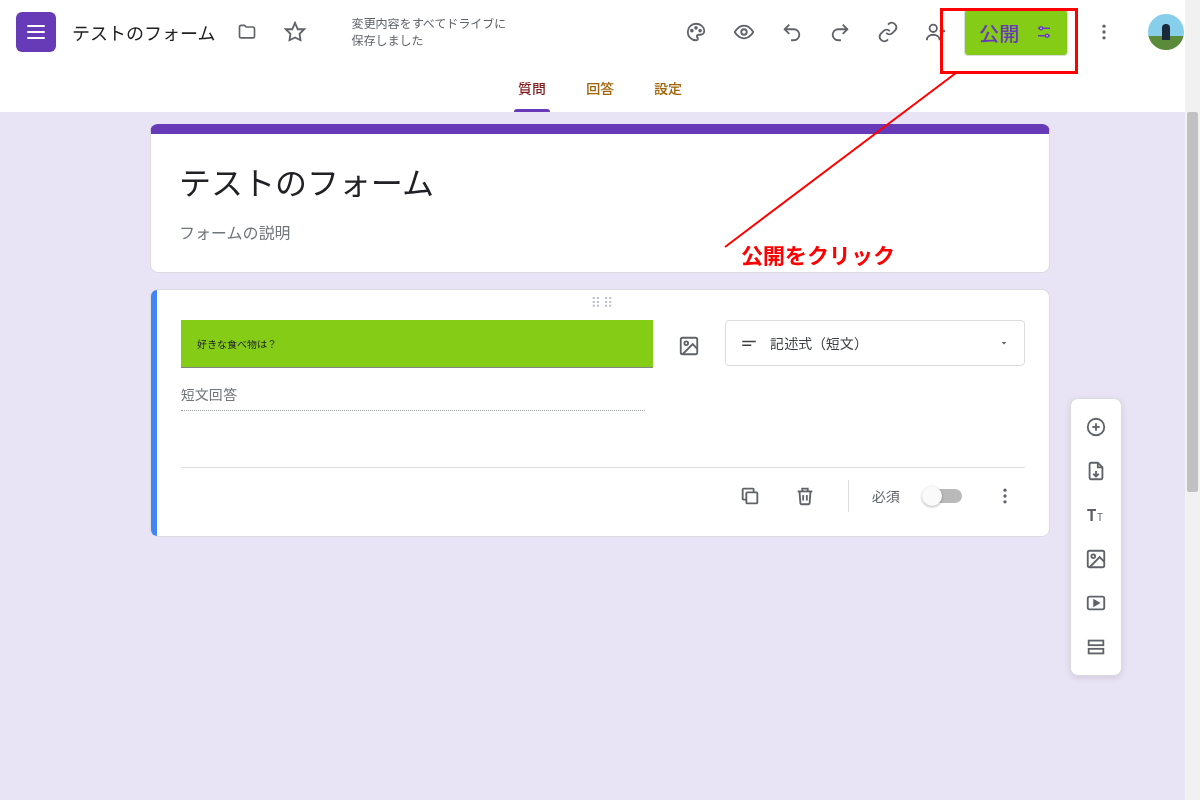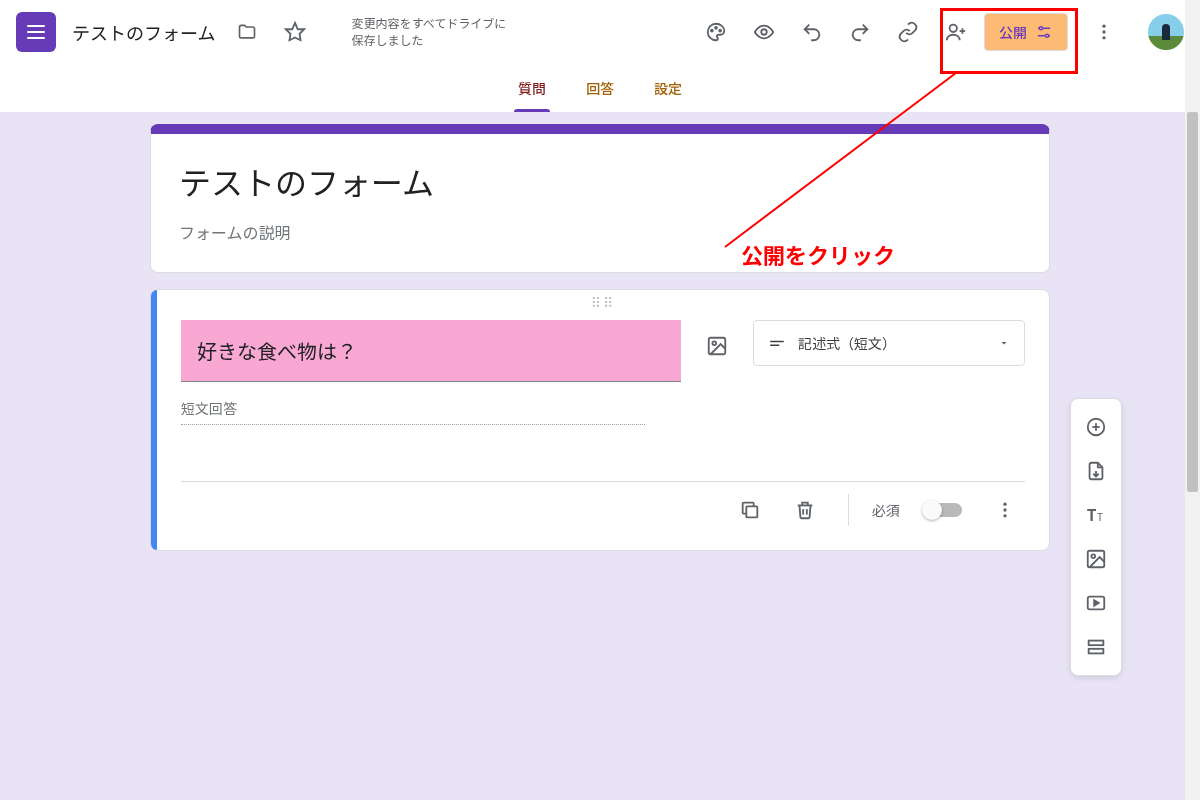--- a/index.html
+++ b/index.html
@@ -5,40 +5,40 @@
   * { box-sizing: border-box; margin: 0; padding: 0; font-family: "Noto Sans JP", "Hiragino Kaku Gothic ProN", Arial, sans-serif; }
   body { width: 1200px; height: 800px; overflow: hidden; background: #fff; position: relative; }
   .header { height: 64px; display: flex; align-items: center; padding: 0 16px; gap: 8px; }
   .logo { width: 40px; height: 40px; background: #673ab7; border-radius: 6px; display:flex; align-items:center; justify-content:center; }
   .logo-lines { width:18px; height:18px; display:flex; flex-direction:column; justify-content:space-around;}
   .logo-lines span{ height:2px; background:#fff; border-radius:1px; width:100%;}
   .form-title { font-size: 18px; color:#202124; margin-left:8px; margin-right:4px; }
   .icon-btn { width:40px; height:40px; border:none; background:none; border-radius:50%; display:flex; align-items:center; justify-content:center; cursor:pointer; color:#5f6368;}
   .save-status { font-size:12px; color:#5f6368; line-height:1.4; margin-left:28px; }
   .spacer { flex:1; }
-  .publish-btn { border:1px solid #dadce0; background:#fdba74; color:#673ab7; font-size:14px; padding:8px 14px; border-radius:4px; display:flex; align-items:center; gap:8px; cursor:pointer; font-weight:500;}
+  .publish-btn { border:1px solid #dadce0; background:#84cc16; color:#673ab7; font-size:20px; padding:8px 14px; border-radius:4px; display:flex; align-items:center; gap:16px; cursor:pointer; font-weight:500;}
   .avatar { width:36px; height:36px; border-radius:50%; background: linear-gradient(to bottom, #87ceeb 0%, #87ceeb 60%, #5a8a3a 60%, #5a8a3a 100%); margin-left:16px; position:relative; overflow:hidden;}
   .avatar::after{content:""; position:absolute; left:14px; top:10px; width:8px; height:16px; background:#1a2a3a; border-radius:4px 4px 0 0;}
   .tabs { height:48px; display:flex; align-items:center; justify-content:center; gap:32px; border-bottom:1px solid transparent;}
   .tab { font-size:14px; color:#a16207; padding:14px 4px; cursor:pointer; position:relative; font-weight:500;}
   .tab.active { color:#7f1d1d; }
   .tab.active::after { content:""; position:absolute; bottom:0; left:0; right:0; height:3px; background:#673ab7; border-radius:3px 3px 0 0;}
   .canvas { background:#e8e3f5; height:688px; overflow:auto; padding:12px 0 40px; position:relative;}
   .card { width:900px; margin:0 auto 16px; background:#fff; border-radius:8px; border:1px solid #dadce0; position:relative;}
   .title-card { border-top:10px solid #673ab7; padding:24px 28px 28px;}
   .title-card h1{ font-size:32px; font-weight:400; color:#202124; margin-bottom:16px;}
   .form-desc { font-size:16px; color:#70757a; }
   .q-card { display:flex; }
   .q-accent { width:6px; background:#4285f4; border-radius:8px 0 0 8px;}
   .q-body { flex:1; padding:24px 24px 8px; }
   .drag-dots { text-align:center; color:#bdc1c6; font-size:14px; letter-spacing:2px; height:16px; line-height:8px; margin-top:-16px; margin-bottom:6px;}
   .q-row{ display:flex; gap:16px; align-items:flex-start;}
-  .q-input{ flex:1; background:#f9a8d4; border:none; border-bottom:1px solid #80868b; padding:16px 16px; font-size:20px; color:#202124; outline:none;}
+  .q-input{ flex:1; background:#84cc16; border:none; border-bottom:1px solid #80868b; padding:16px 16px; font-size:10px; color:#202124; outline:none;}
   .img-btn{ width:40px; height:40px; border:none; background:none; color:#5f6368; cursor:pointer; display:flex; align-items:center; justify-content:center; margin-top:6px;}
-  .type-select{ width:272px; border:1px solid #dadce0; border-radius:4px; padding:12px 14px; display:flex; align-items:center; gap:12px; cursor:pointer; font-size:14px; color:#3c4043;}
+  .type-select{ width:300px; border:1px solid #dadce0; border-radius:4px; padding:12px 14px; display:flex; align-items:center; gap:12px; cursor:pointer; font-size:14px; color:#3c4043;}
   .type-select .dd { margin-left:auto; color:#5f6368;}
   .answer-ph { margin-top:16px; font-size:14px; color:#70757a; border-bottom:1px dotted #9aa0a6; width:55%; padding-bottom:6px;}
   .q-footer { border-top:1px solid #dadce0; margin-top:56px; padding:8px 0 12px; display:flex; align-items:center; justify-content:flex-end; gap:15px;}
   .footer-divider{ width:1px; height:32px; background:#dadce0; margin:0 8px;}
   .req-label{ font-size:14px; color:#5f6368;}
   .toggle{ width:37px; height:14px; background:#b9b9b9; border-radius:8px; position:relative; cursor:pointer; margin:0 8px 0 10px;}
   .toggle::after{content:""; position:absolute; left:-3px; top:-3px; width:20px; height:20px; background:#fafafa; border-radius:50%; box-shadow:0 1px 3px rgba(0,0,0,.3);}
   .side-toolbar{ position:absolute; right:78px; top:398px; width:52px; background:#fff; border:1px solid #dadce0; border-radius:8px; padding:8px 0; display:flex; flex-direction:column; align-items:center; gap:4px; box-shadow:0 2px 6px rgba(0,0,0,.1);}
   .side-toolbar .icon-btn{ width:40px; height:40px; color:#5f6368;}
   .annot-box{ position:absolute; border:3px solid #ff0000; pointer-events:none;}

